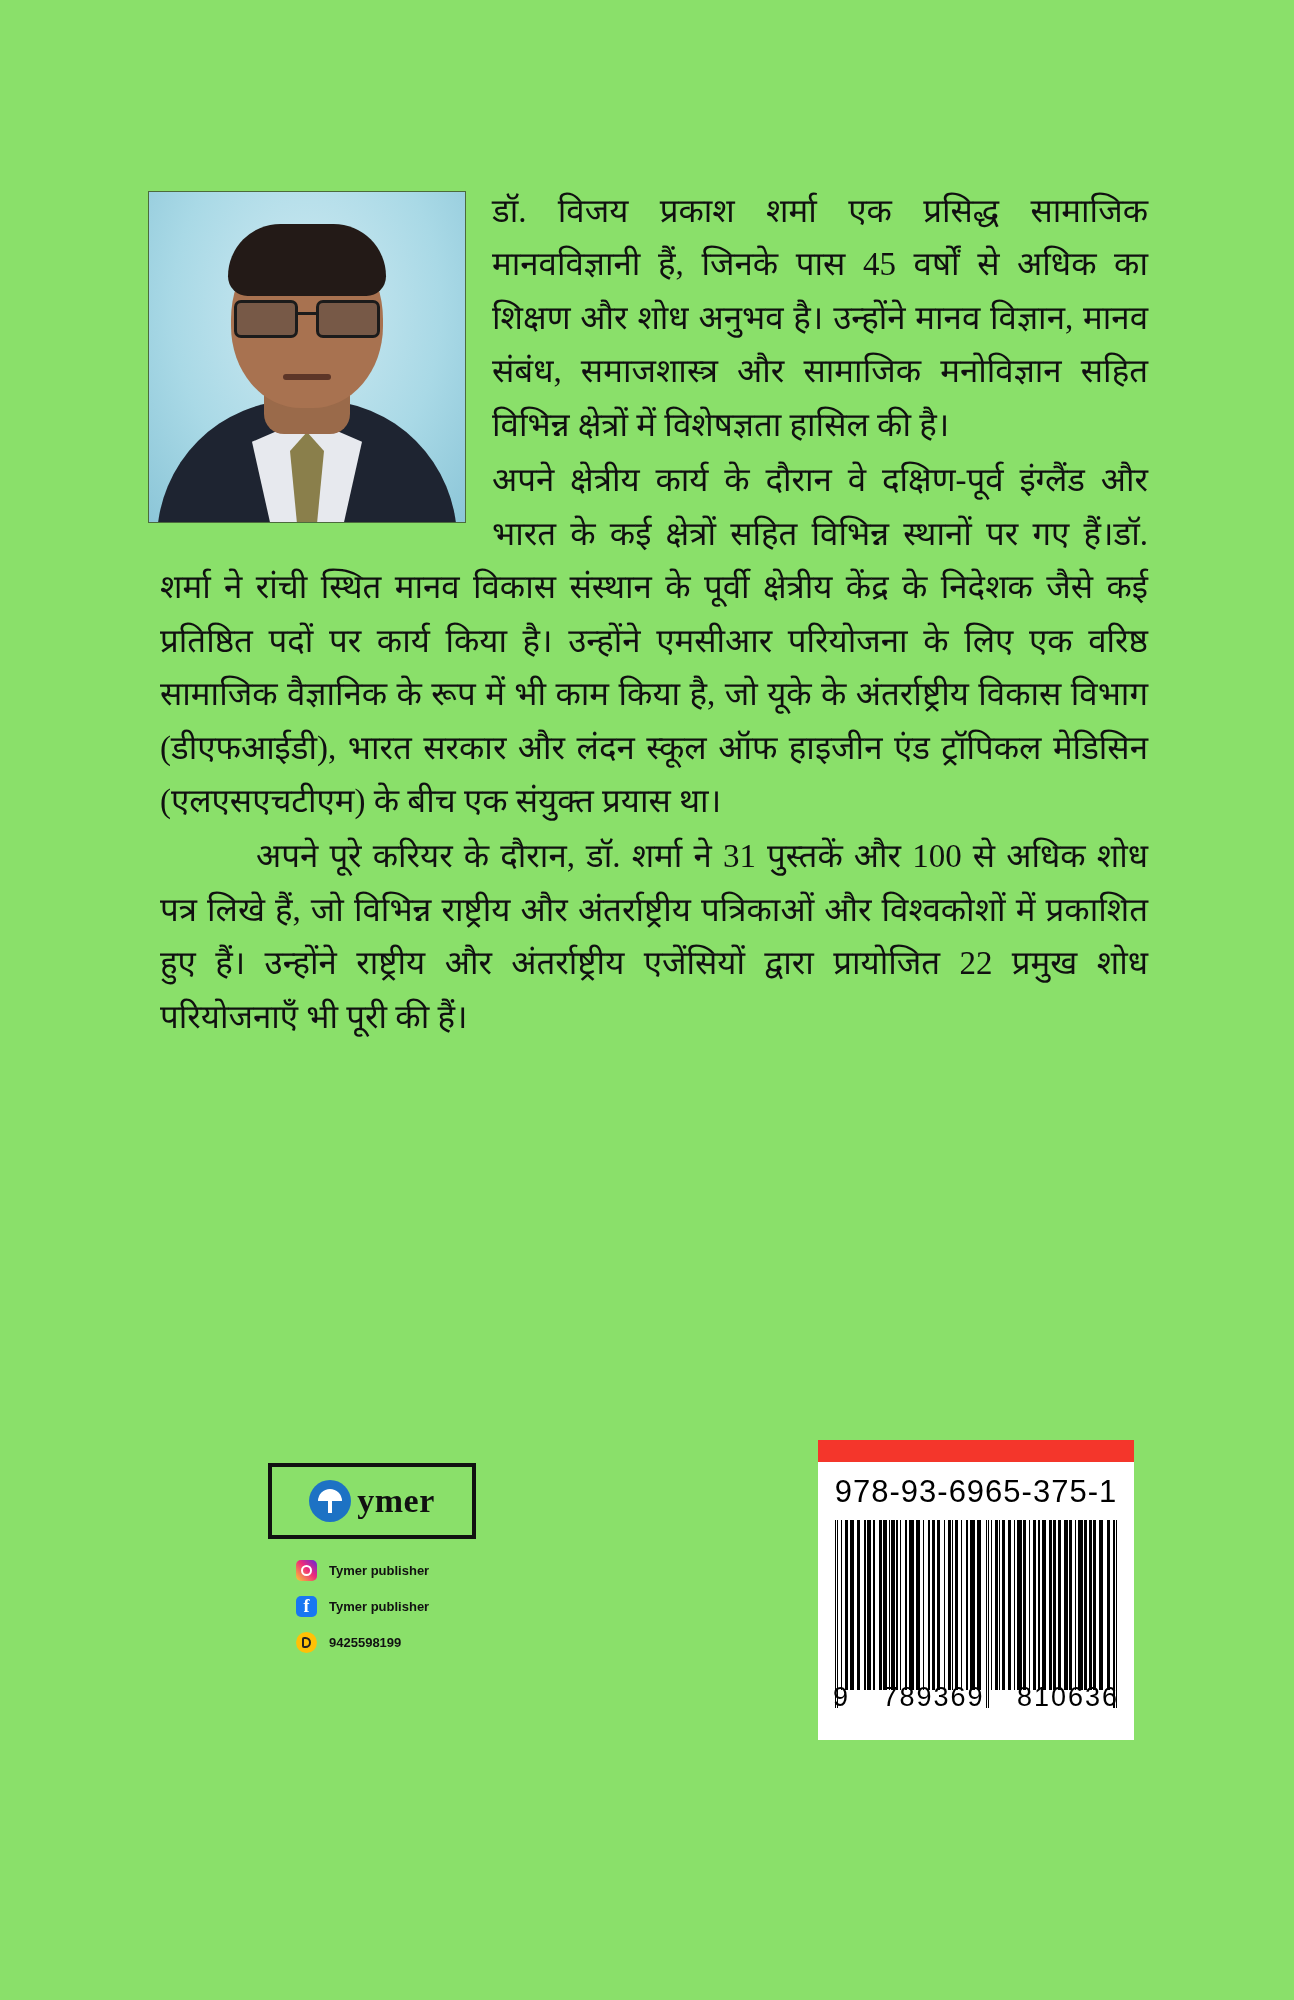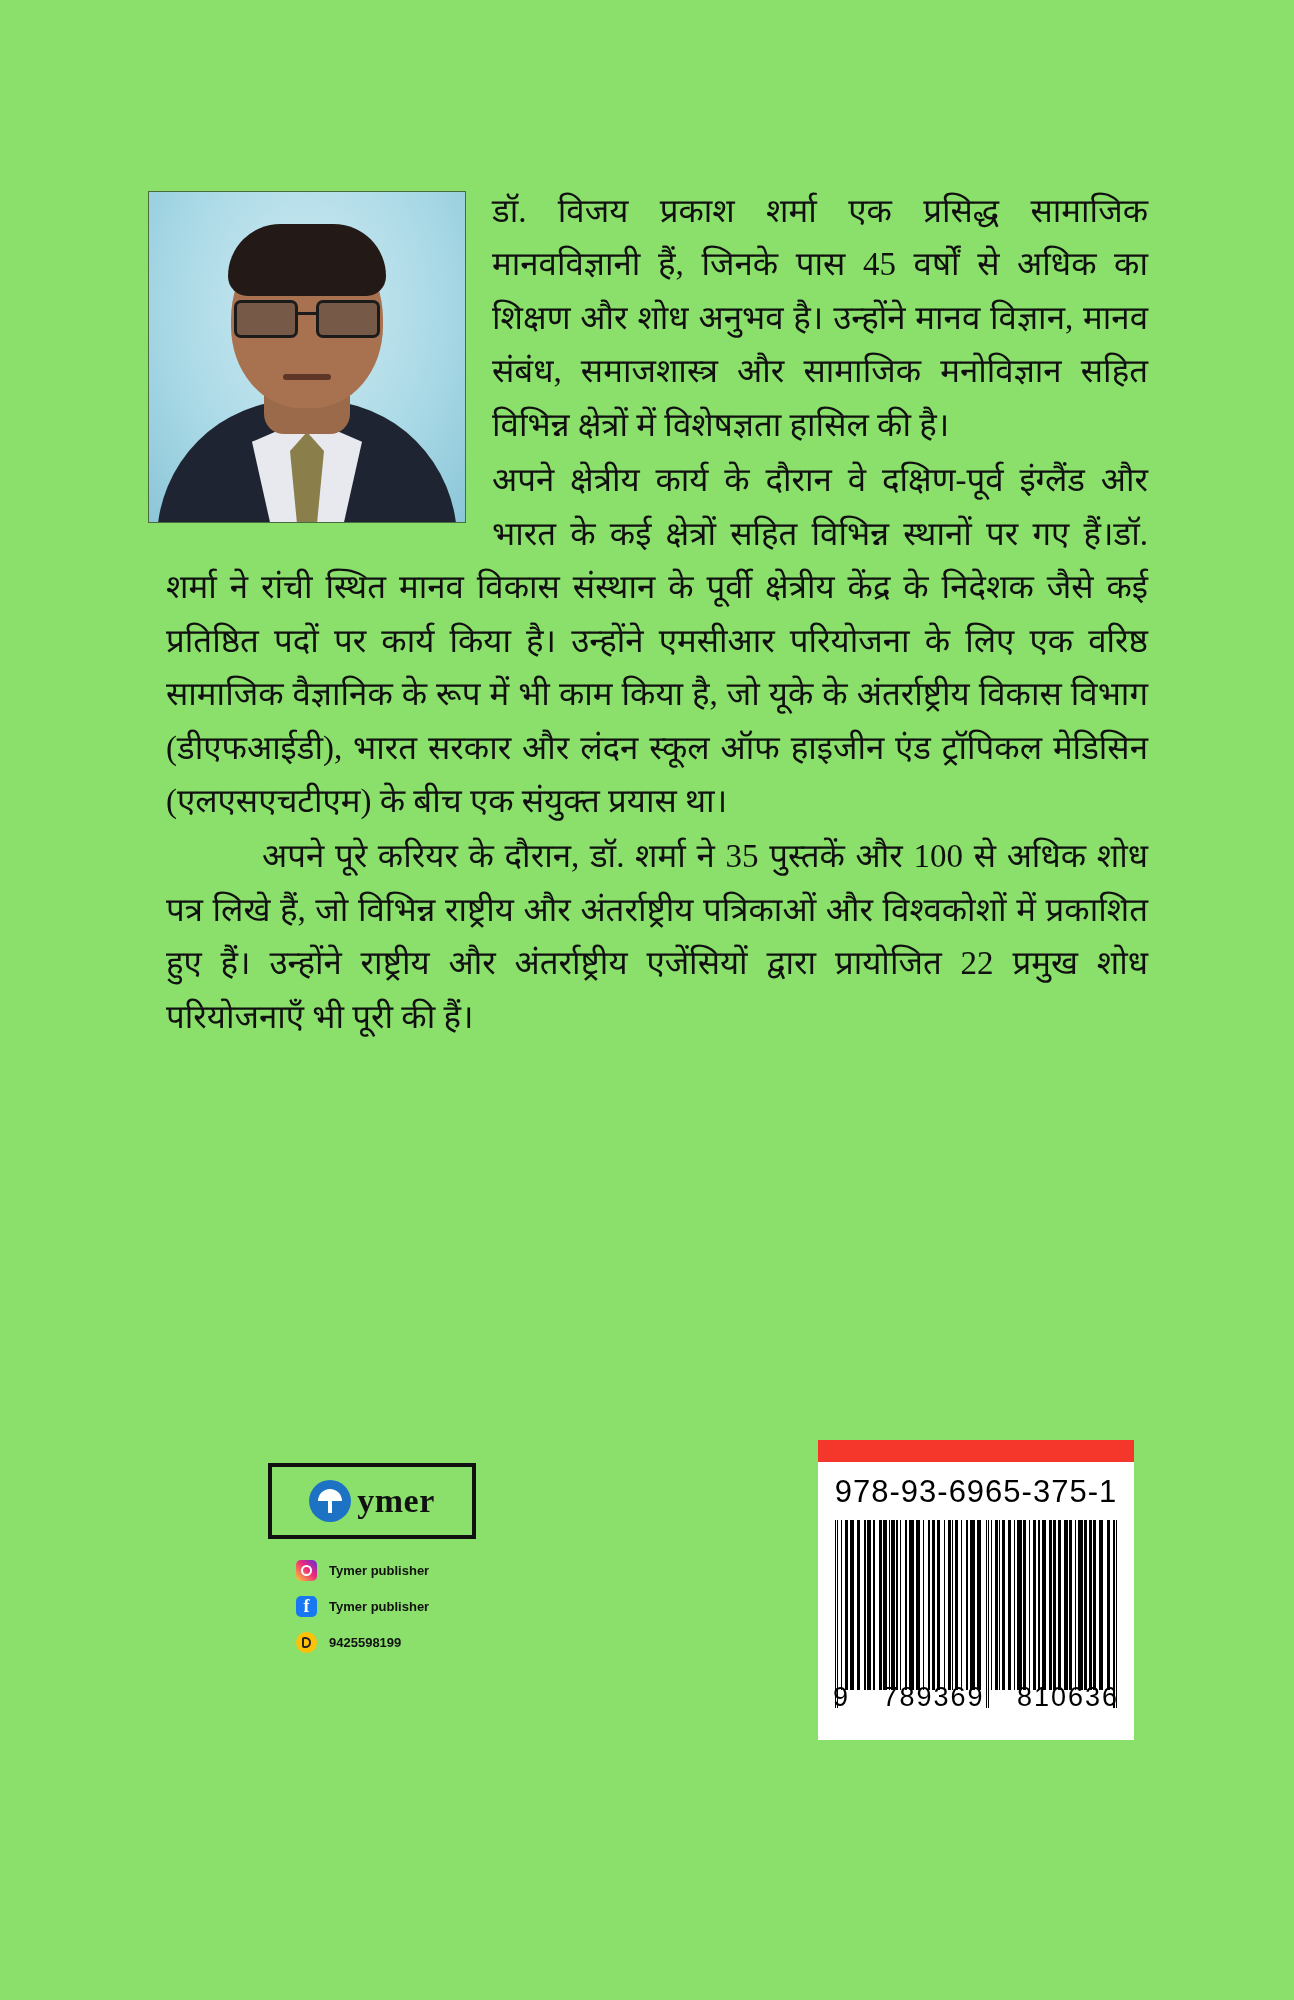--- a/index.html
+++ b/index.html
@@ -142,23 +142,22 @@
     border-radius: 4px;
   }
 
   .bio-para {
     font-size: 33px;
     line-height: 1.62;
     color: #101010;
     text-align: justify;
     text-justify: inter-word;
     margin: 0;
-    padding-left: 18px;
-  }
-  .bio-para + .bio-para { margin-top: 2px; }
+  }
+  .bio-para + .bio-para { margin-top: 2px; margin-left: 12px; }
   .indent { text-indent: 96px; }
 
   
   .logo-box {
     position: absolute;
     left: 268px;
     top: 1463px;
     width: 200px;
     height: 68px;
     border: 4px solid #111;
@@ -346,21 +345,21 @@
       <div class="ph-glasses">
         <span class="lens l"></span>
         <span class="bridge"></span>
         <span class="lens r"></span>
       </div>
       <div class="ph-mouth"></div>
     </div>
 
     <p class="bio-para">डॉ. विजय प्रकाश शर्मा एक प्रसिद्ध सामाजिक मानवविज्ञानी हैं, जिनके पास 45 वर्षों से अधिक का शिक्षण और शोध अनुभव है। उन्होंने मानव विज्ञान, मानव संबंध, समाजशास्त्र और सामाजिक मनोविज्ञान सहित विभिन्न क्षेत्रों में विशेषज्ञता हासिल की है।</p>
     <p class="bio-para">अपने क्षेत्रीय कार्य के दौरान वे दक्षिण-पूर्व इंग्लैंड और भारत के कई क्षेत्रों सहित विभिन्न स्थानों पर गए हैं।डॉ. शर्मा ने रांची स्थित मानव विकास संस्थान के पूर्वी क्षेत्रीय केंद्र के निदेशक जैसे कई प्रतिष्ठित पदों पर कार्य किया है। उन्होंने एमसीआर परियोजना के लिए एक वरिष्ठ सामाजिक वैज्ञानिक के रूप में भी काम किया है, जो यूके के अंतर्राष्ट्रीय विकास विभाग (डीएफआईडी), भारत सरकार और लंदन स्कूल ऑफ हाइजीन एंड ट्रॉपिकल मेडिसिन (एलएसएचटीएम) के बीच एक संयुक्त प्रयास था।</p>
-    <p class="bio-para indent">अपने पूरे करियर के दौरान, डॉ. शर्मा ने 35 पुस्तकें और 100 से अधिक शोध पत्र लिखे हैं, जो विभिन्न राष्ट्रीय और अंतर्राष्ट्रीय पत्रिकाओं और विश्वकोशों में प्रकाशित हुए हैं। उन्होंने राष्ट्रीय और अंतर्राष्ट्रीय एजेंसियों द्वारा प्रायोजित 22 प्रमुख शोध परियोजनाएँ भी पूरी की हैं।</p>
+    <p class="bio-para indent">अपने पूरे करियर के दौरान, डॉ. शर्मा ने 31 पुस्तकें और 100 से अधिक शोध पत्र लिखे हैं, जो विभिन्न राष्ट्रीय और अंतर्राष्ट्रीय पत्रिकाओं और विश्वकोशों में प्रकाशित हुए हैं। उन्होंने राष्ट्रीय और अंतर्राष्ट्रीय एजेंसियों द्वारा प्रायोजित 22 प्रमुख शोध परियोजनाएँ भी पूरी की हैं।</p>
   </div>
 
   <div class="logo-box">
     <span class="logo-mark"></span>
     <span class="logo-text">ymer</span>
   </div>
 
   <div class="social-list">
     <div class="social-row">
       <span class="social-ic ic-instagram"></span>

